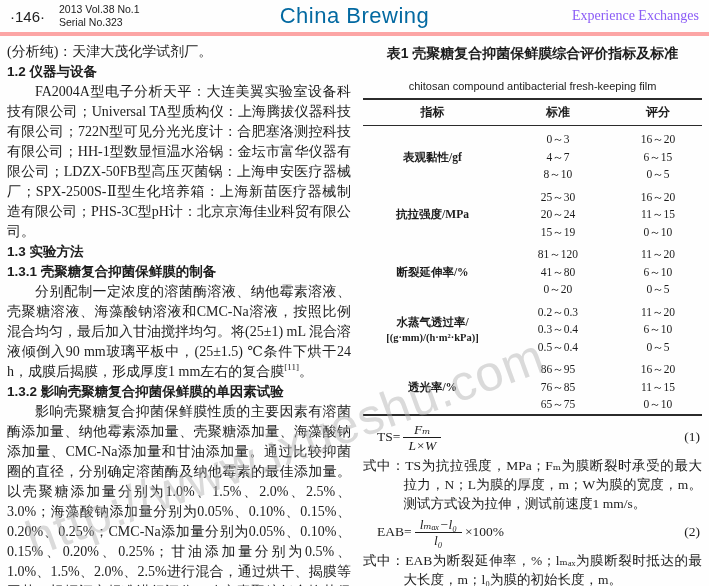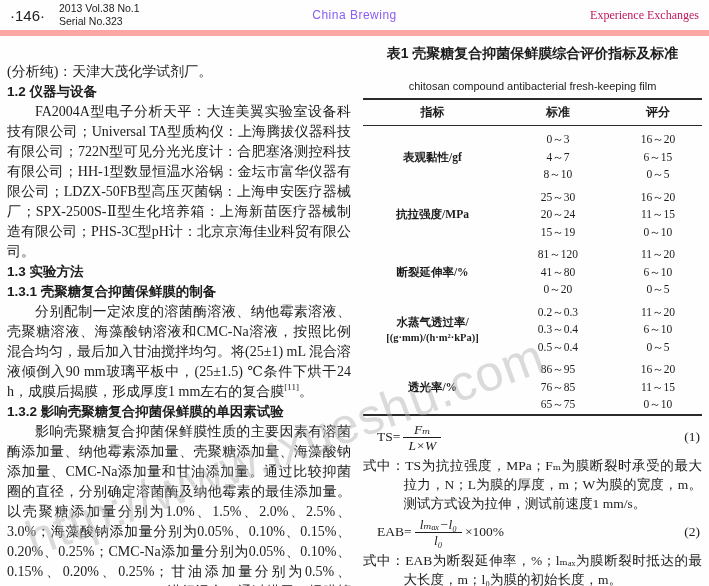--- a/index.html
+++ b/index.html
@@ -1,38 +1,38 @@
 <!DOCTYPE html>
 <html><head>
 <meta charset="utf-8">
 <style>
   * { margin:0; padding:0; box-sizing:border-box; }
   body { background:#ffffff; font-family:"Liberation Serif", "DejaVu Serif", serif; color:#1c1c1c; }
   .page { position:relative; width:709px; height:586px; background:#fefefe; overflow:hidden; }
 
   
-  .page-header { position:relative; height:36px; border-bottom:6px solid #fca5a5;
+  .page-header { position:relative; height:36px; border-bottom:4px solid #fca5a5;
                  display:flex; align-items:center; padding:0 10px; }
   .page-num { font-family:"Liberation Sans", sans-serif; font-size:15px; color:#222; }
   .issue-block { margin-left:14px; font-family:"Liberation Sans", sans-serif;
                  font-size:10.5px; line-height:13px; color:#222; }
   .journal-title { position:absolute; left:0; right:0; text-align:center;
-                   font-family:"Liberation Sans", sans-serif; font-size:12px;
-                   letter-spacing:0.5px; color:#8b5cf6; }
-  .section-label { margin-left:auto; font-size:12px; color:#be185d; }
+                   font-family:"Liberation Sans", sans-serif; font-size:22px;
+                   letter-spacing:0.5px; color:#0369a1; }
+  .section-label { margin-left:auto; font-size:14px; color:#8b5cf6; }
 
   
   .columns { display:flex; padding:6px 7px 0 7px; gap:12px; }
   .col-left  { width:344px; }
   .col-right { width:339px; }
 
   
   .para { font-size:14px; line-height:20px; text-align:justify; }
   .para.body { text-indent:2em; }
-  .para.body-first { text-indent:0;margin-top:20px; }
+  .para.body-first { text-indent:0; }
   .para.heading { font-family:"Liberation Sans", sans-serif; font-weight:bold;
                   font-size:13.5px; text-indent:0; }
   .para sup { font-size:9px; vertical-align:super; line-height:0; }
 
   
   .tbl-caption-cn { text-align:center; font-weight:bold; font-size:14px;
                     font-family:"Liberation Sans", sans-serif; padding:3px 0 2px 0; }
   .tbl-caption-en { text-align:center; font-size:11px; line-height:14px;
                     font-family:"Liberation Sans", sans-serif; color:#222; }
 

